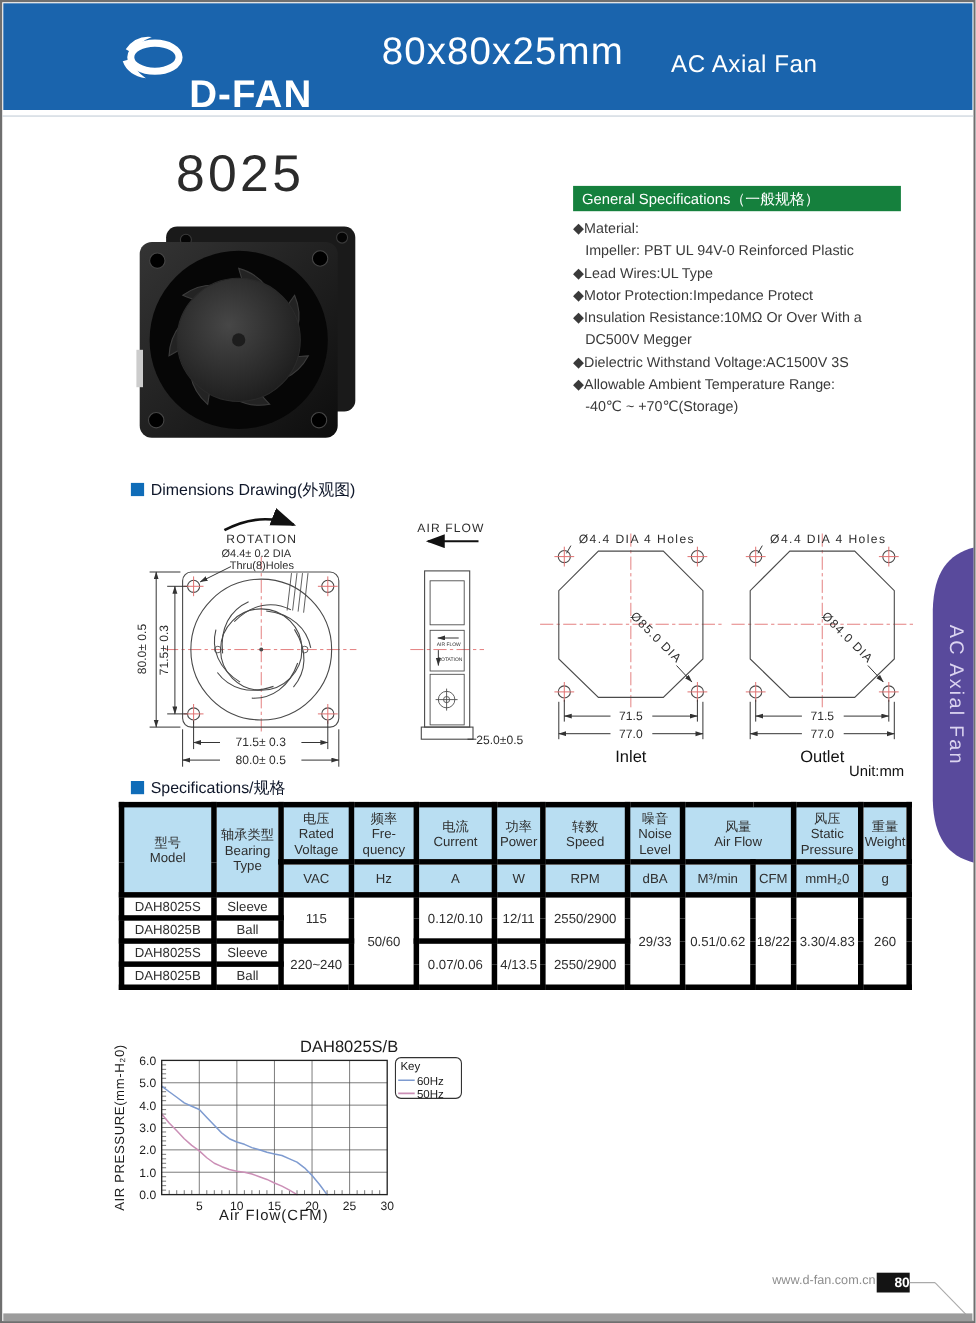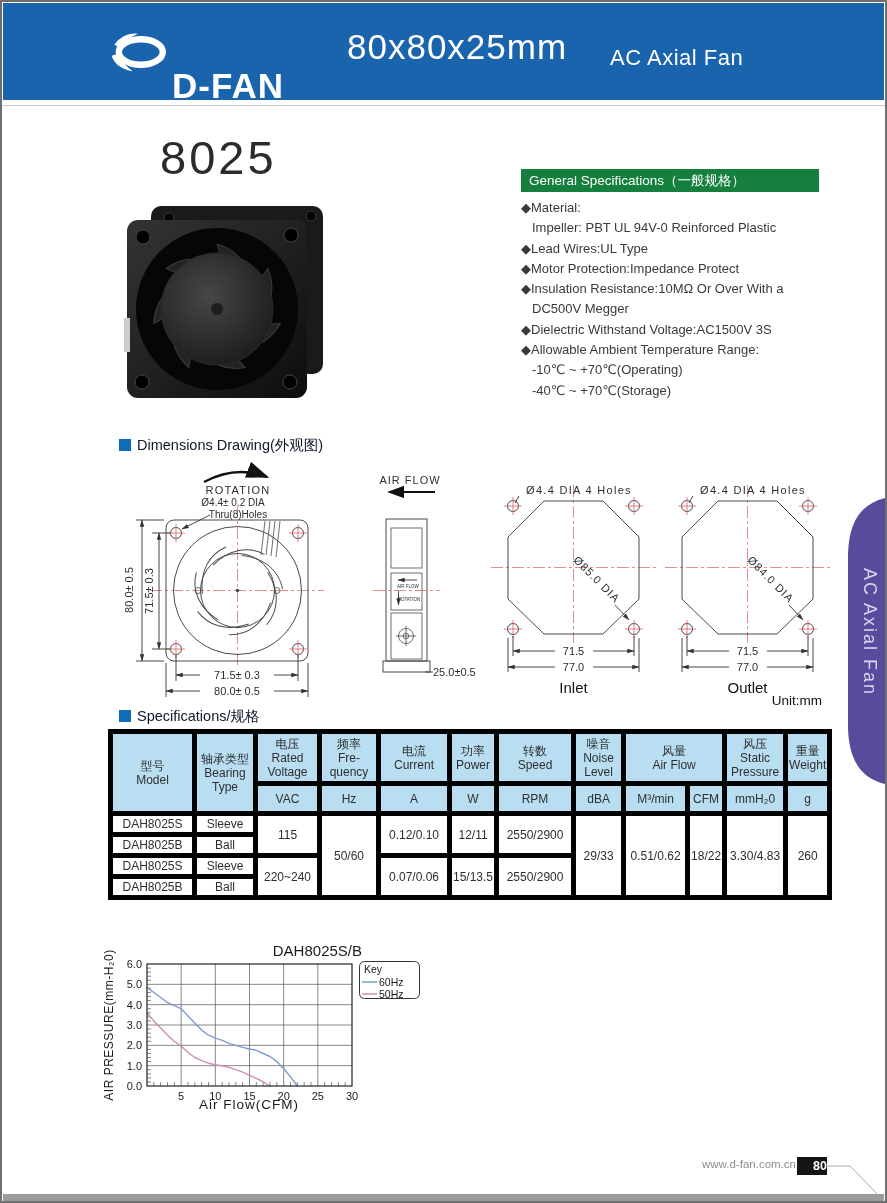--- a/index.html
+++ b/index.html
@@ -107,21 +107,20 @@
   <div class="gs-bar">General Specifications（一般规格）</div>
   <div class="gs-list">
     <div>◆Material:</div>
     <div class="cont">Impeller: PBT UL 94V-0 Reinforced Plastic</div>
     <div>◆Lead Wires:UL Type</div>
     <div>◆Motor Protection:Impedance Protect</div>
     <div>◆Insulation Resistance:10MΩ Or Over With a</div>
     <div class="cont">DC500V Megger</div>
     <div>◆Dielectric Withstand Voltage:AC1500V 3S</div>
     <div>◆Allowable Ambient Temperature Range:</div>
-    <div class="cont">-10℃ ~ +70℃(Operating)</div>
     <div class="cont">-40℃ ~ +70℃(Storage)</div>
   </div>
 
   <div class="sec" style="left:105px;top:434px;">
     <span class="sq"></span><span>Dimensions Drawing(外观图)</span>
   </div>
 
   <svg class="abs" style="left:0;top:450px;" width="887" height="265" viewBox="0 450 887 265">
     <defs>
       <marker id="dimA" markerWidth="9" markerHeight="7" refX="7.5" refY="2.5" orient="auto-start-reverse">
@@ -343,21 +342,21 @@
       </tr>
       <tr>
         <td>DAH8025B</td>
         <td>Ball</td>
       </tr>
       <tr>
         <td>DAH8025S</td>
         <td>Sleeve</td>
         <td rowspan="2">220~240</td>
         <td rowspan="2">0.07/0.06</td>
-        <td rowspan="2">15/13.5</td>
+        <td rowspan="2">4/13.5</td>
         <td rowspan="2">2550/2900</td>
       </tr>
       <tr>
         <td>DAH8025B</td>
         <td>Ball</td>
       </tr>
     </tbody>
   </table>
 
 

